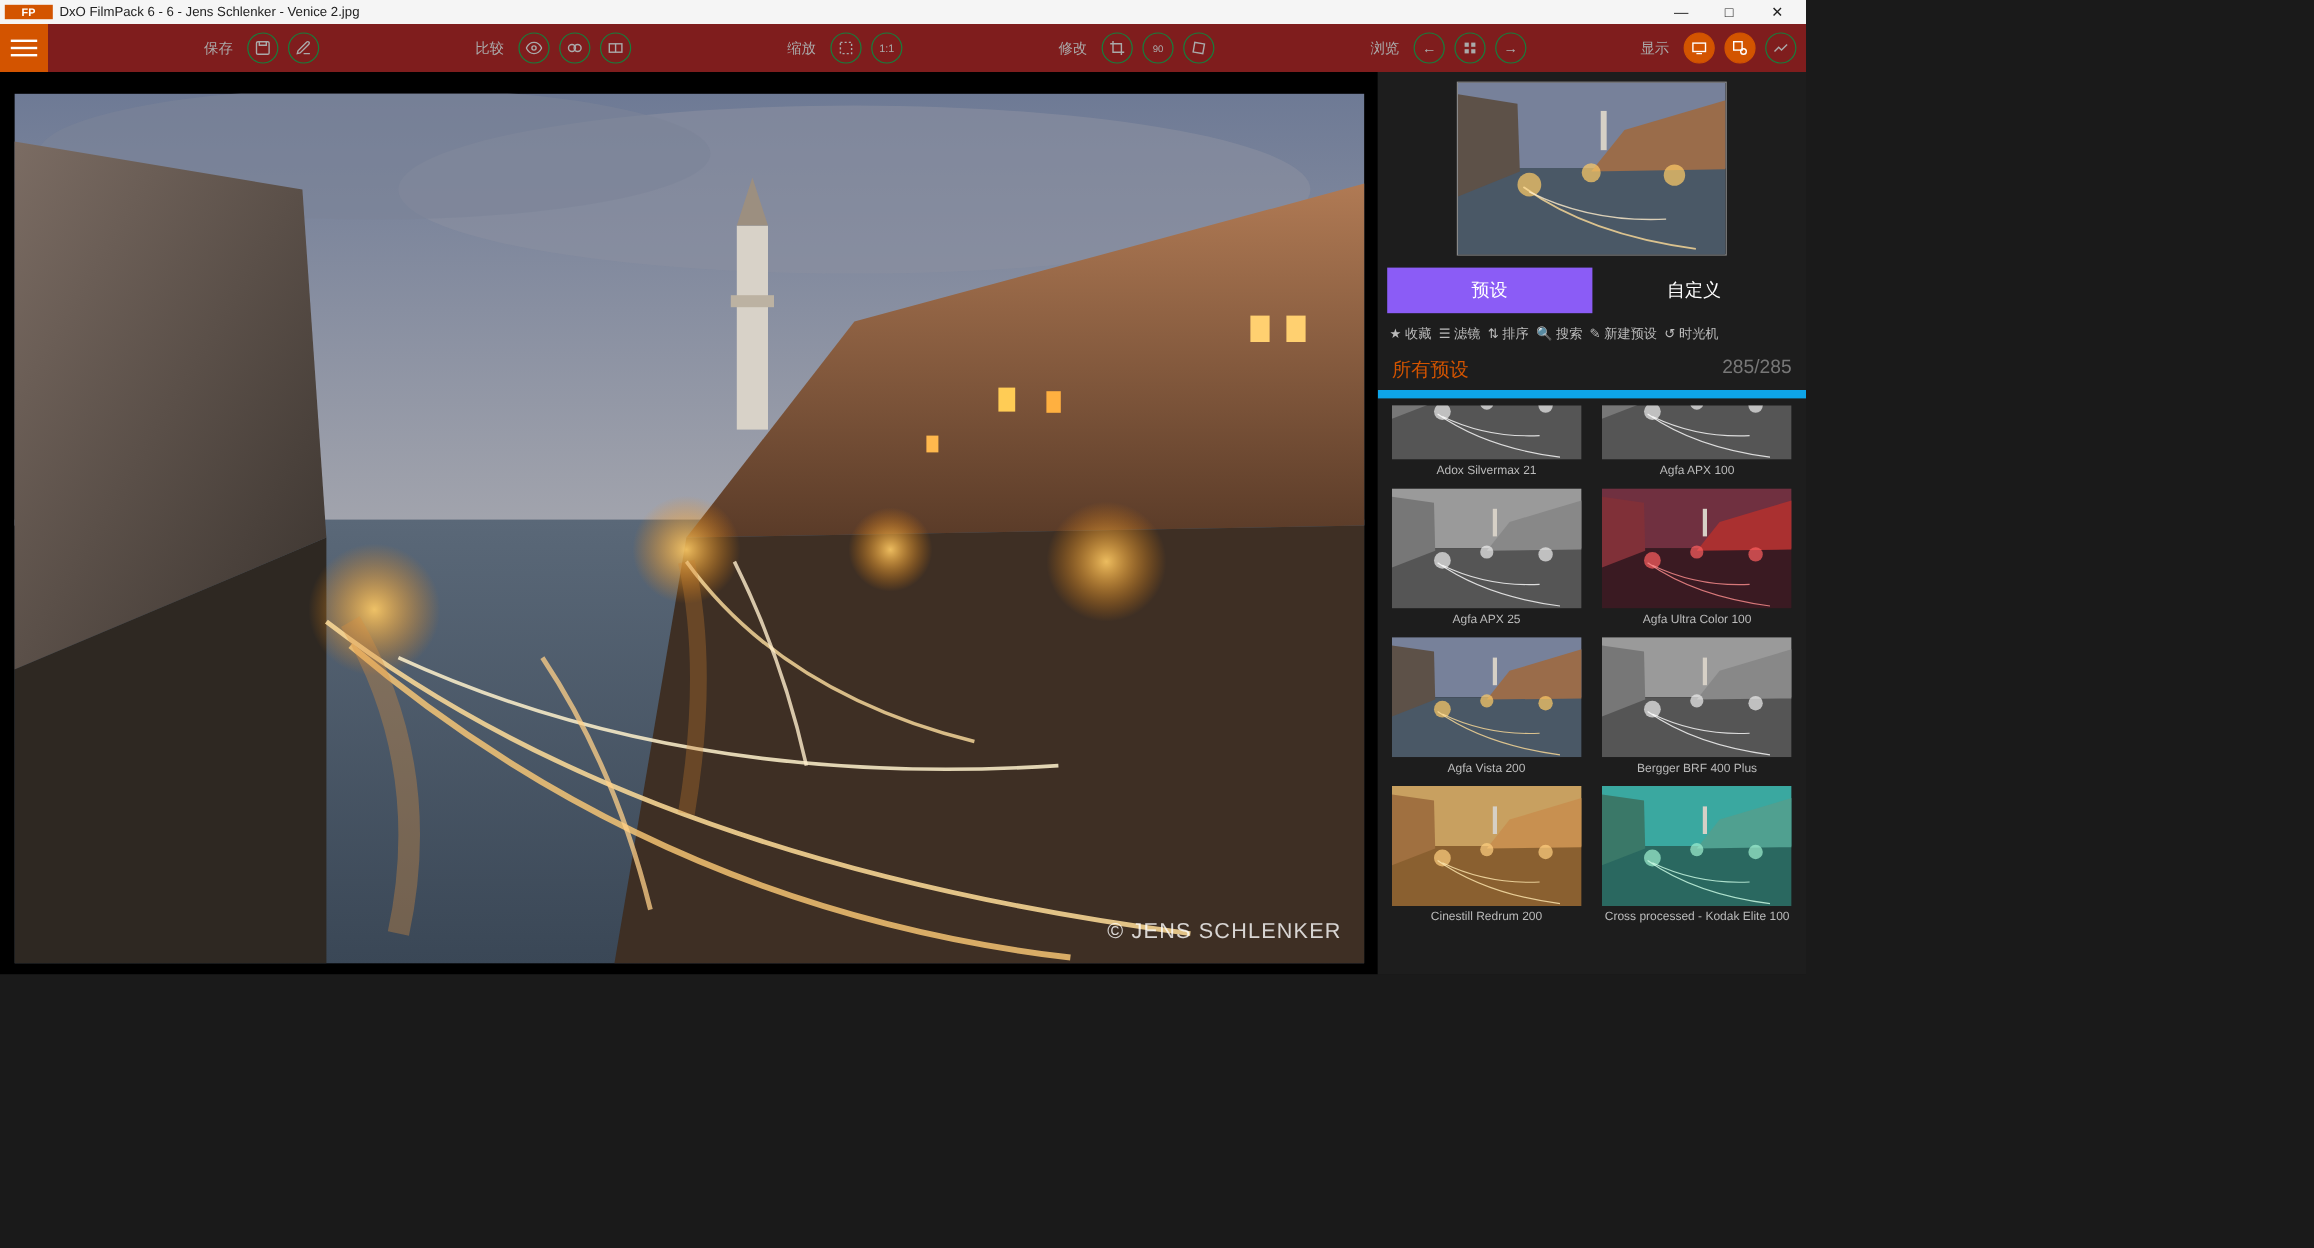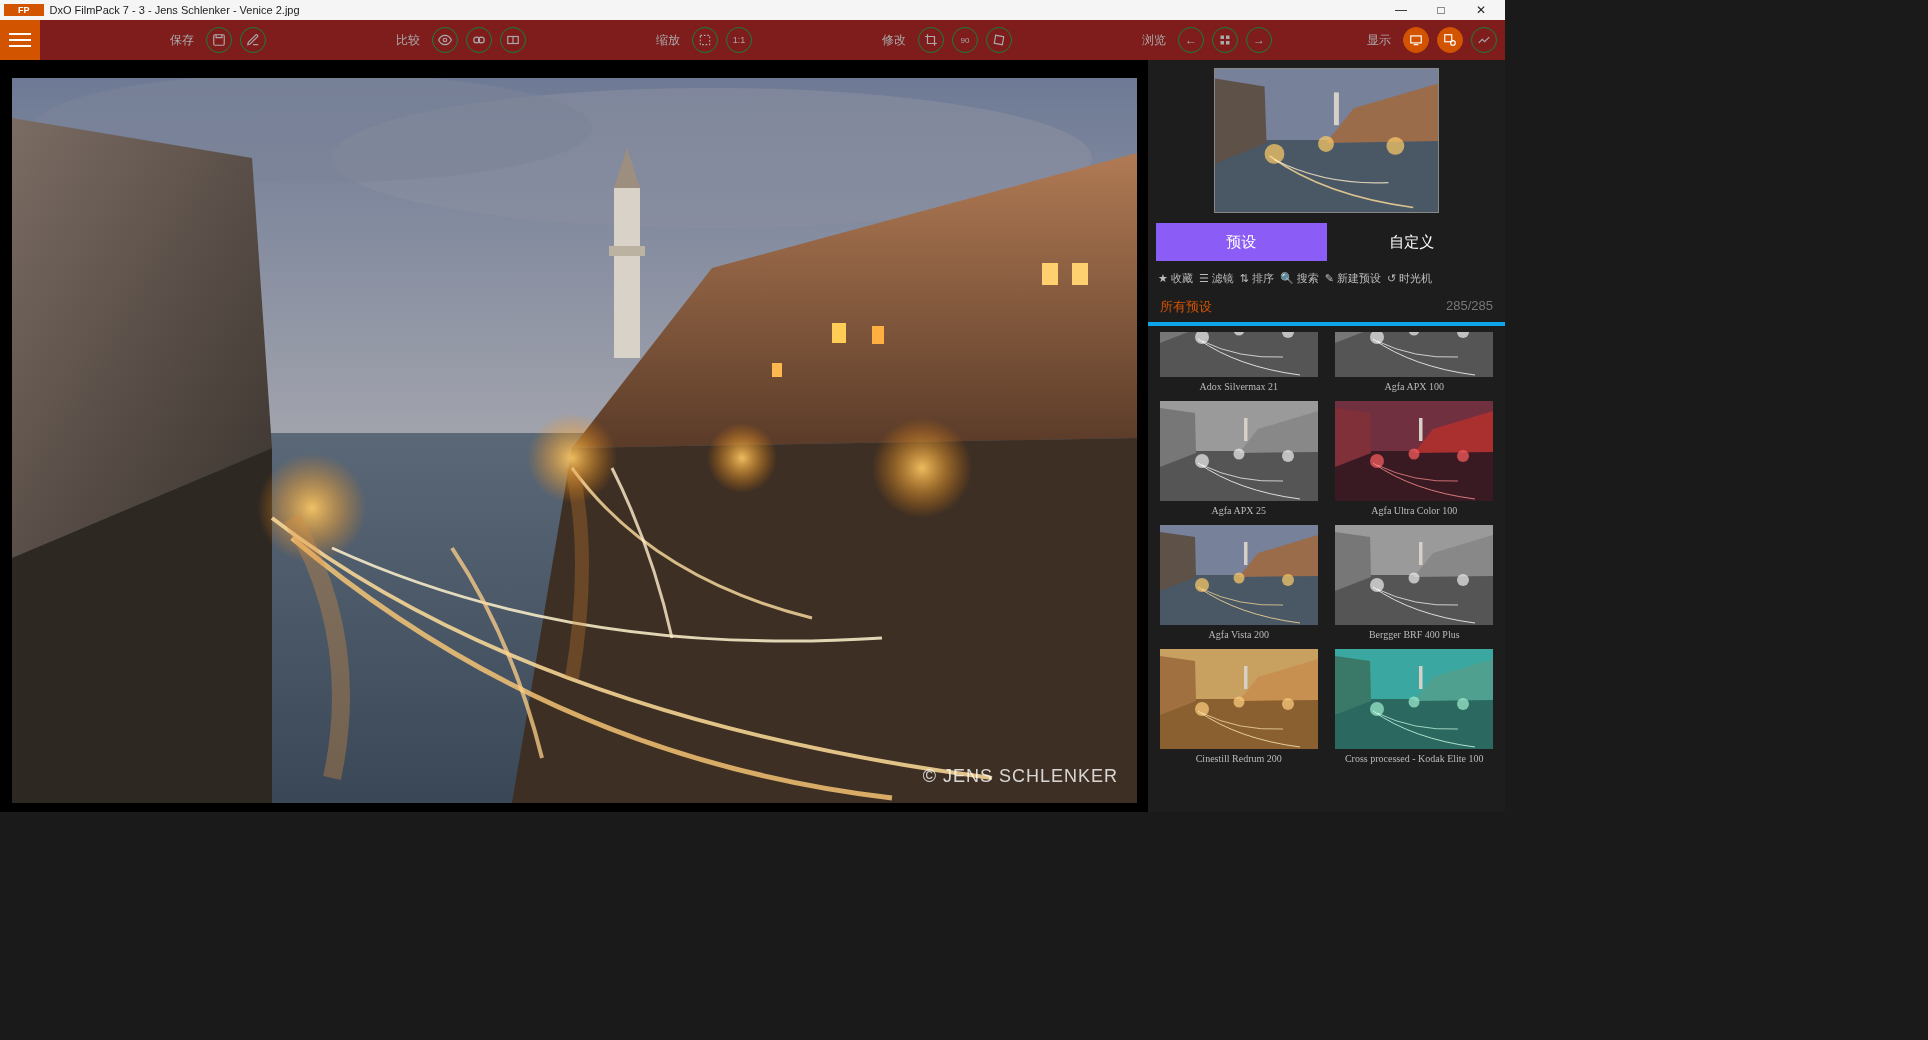--- a/index.html
+++ b/index.html
@@ -30,42 +30,42 @@
 
   
   .panel { width: 357px; background: #1d1d1d; display: flex; flex-direction: column; padding: 8px 0 0 0; overflow: hidden; }
   .preview-box { width: 225px; height: 145px; border: 1px solid #888; margin: 0 auto 10px auto; }
   .tabs { display: flex; height: 38px; margin: 0 8px; }
   .tab { flex: 1; display: flex; align-items: center; justify-content: center; font-size: 15px; cursor: pointer; color: #ffffff; }
   .tab.active { background: #8b5cf6; color: #fff; }
   .filters { display: flex; align-items: center; gap: 6px; padding: 10px 10px 8px 10px; font-size: 11px; color: #bbb; flex-wrap: nowrap; }
   .filters .fi { display: flex; align-items: center; gap: 3px; cursor: pointer; }
   .filters .ico { font-size: 11px; }
-  .section-row { display:flex; justify-content:space-between; padding: 4px 12px 6px 12px; color:#d35400; font-size:13px; border-bottom:4px solid #0ea5e9;}
+  .section-row { display:flex; justify-content:space-between; padding: 4px 12px 6px 12px; color:#d35400; font-size:16px; border-bottom:7px solid #0ea5e9;}
   .section-row .count { color:#777;margin-left:41px; }
   .presets-grid { flex:1; overflow-y:auto; padding: 6px 10px 0 10px; }
   .grid2 { display: grid; grid-template-columns: 1fr 1fr; gap: 8px 14px; }
   .preset { display:flex; flex-direction:column; align-items:center; gap:4px; }
   .thumb { width: 158px; height: 100px; }
   .thumb.part { height: 45px; }
-  .plabel { font-size: 10px; color: #bbb; text-align:center; min-height:12px;font-family:Liberation Serif, serif;}
+  .plabel { font-size: 10px; color: #bbb; text-align:center; min-height:12px;}
 
   
   .presets-grid::-webkit-scrollbar { width: 10px; }
   .presets-grid::-webkit-scrollbar-track { background: #1d1d1d; }
   .presets-grid::-webkit-scrollbar-thumb { background: #555; }
 
   svg { display:block; }
 </style>
 </head>
 <body>
 
 <div class="titlebar">
   <span class="fp">FP</span>
-  <span>DxO FilmPack 7 - 3 - Jens Schlenker - Venice 2.jpg</span>
+  <span>DxO FilmPack 6 - 6 - Jens Schlenker - Venice 2.jpg</span>
   <span class="spacer"></span>
   <span class="win-btn">—</span>
   <span class="win-btn">□</span>
   <span class="win-btn">✕</span>
 </div>
 
 <div class="toolbar">
   <div class="hamburger">
       <span></span>
       <span></span>

